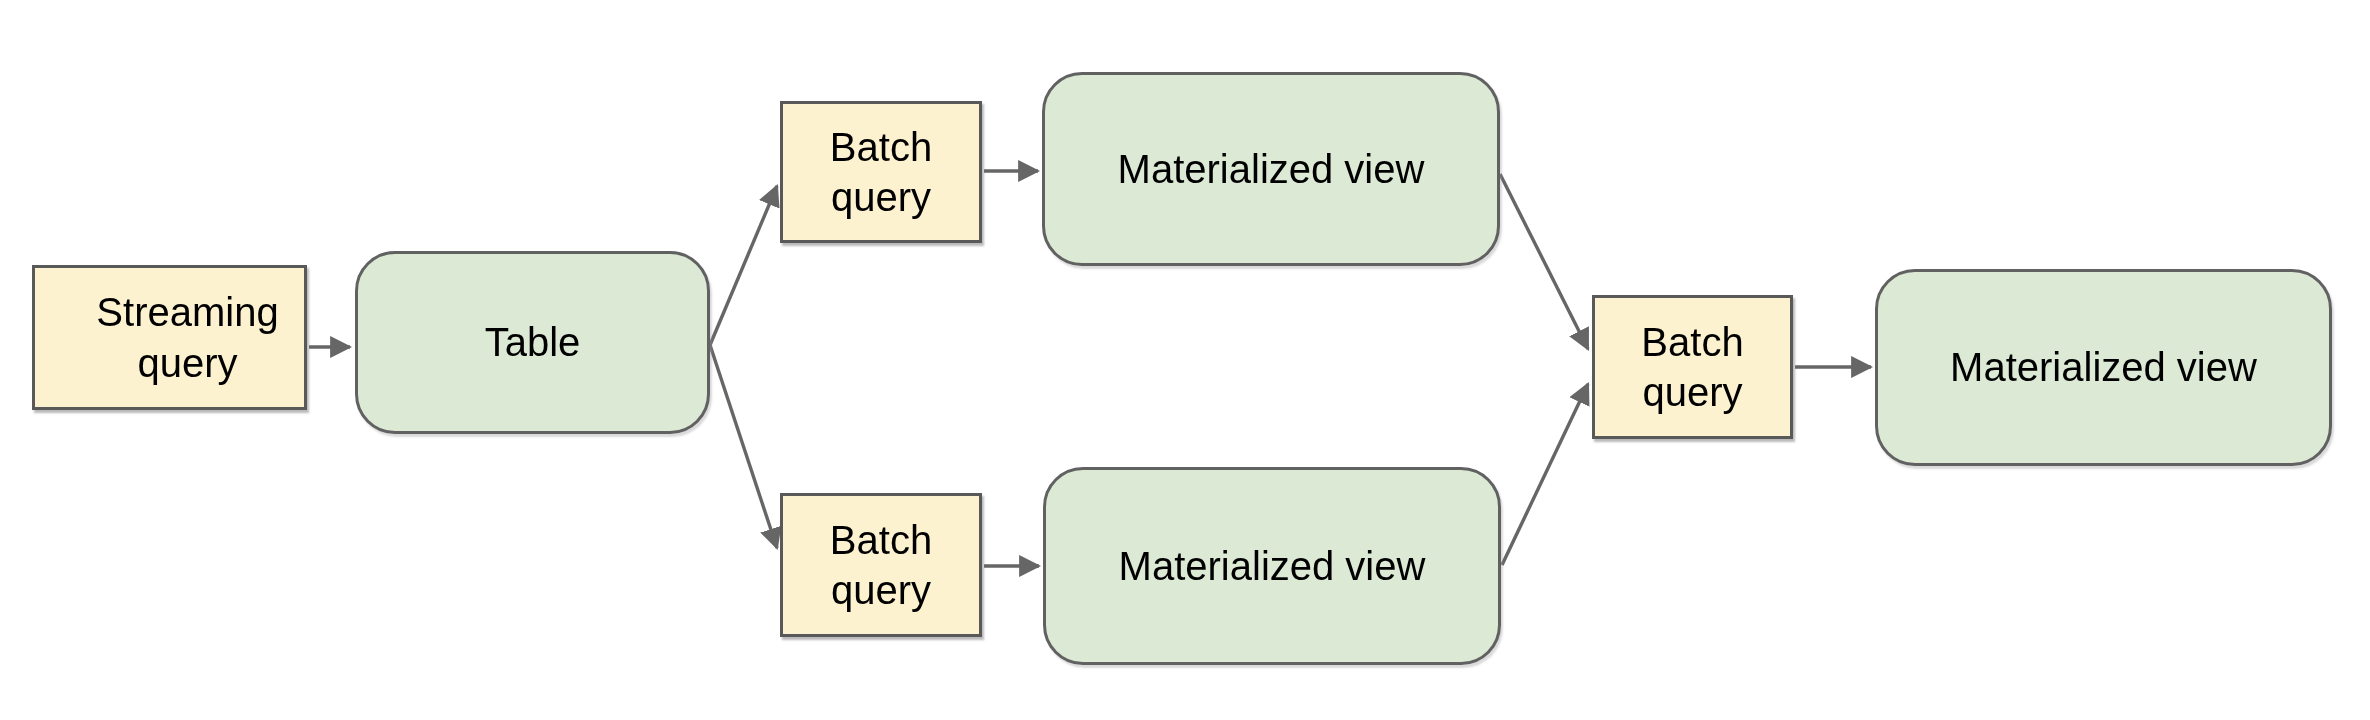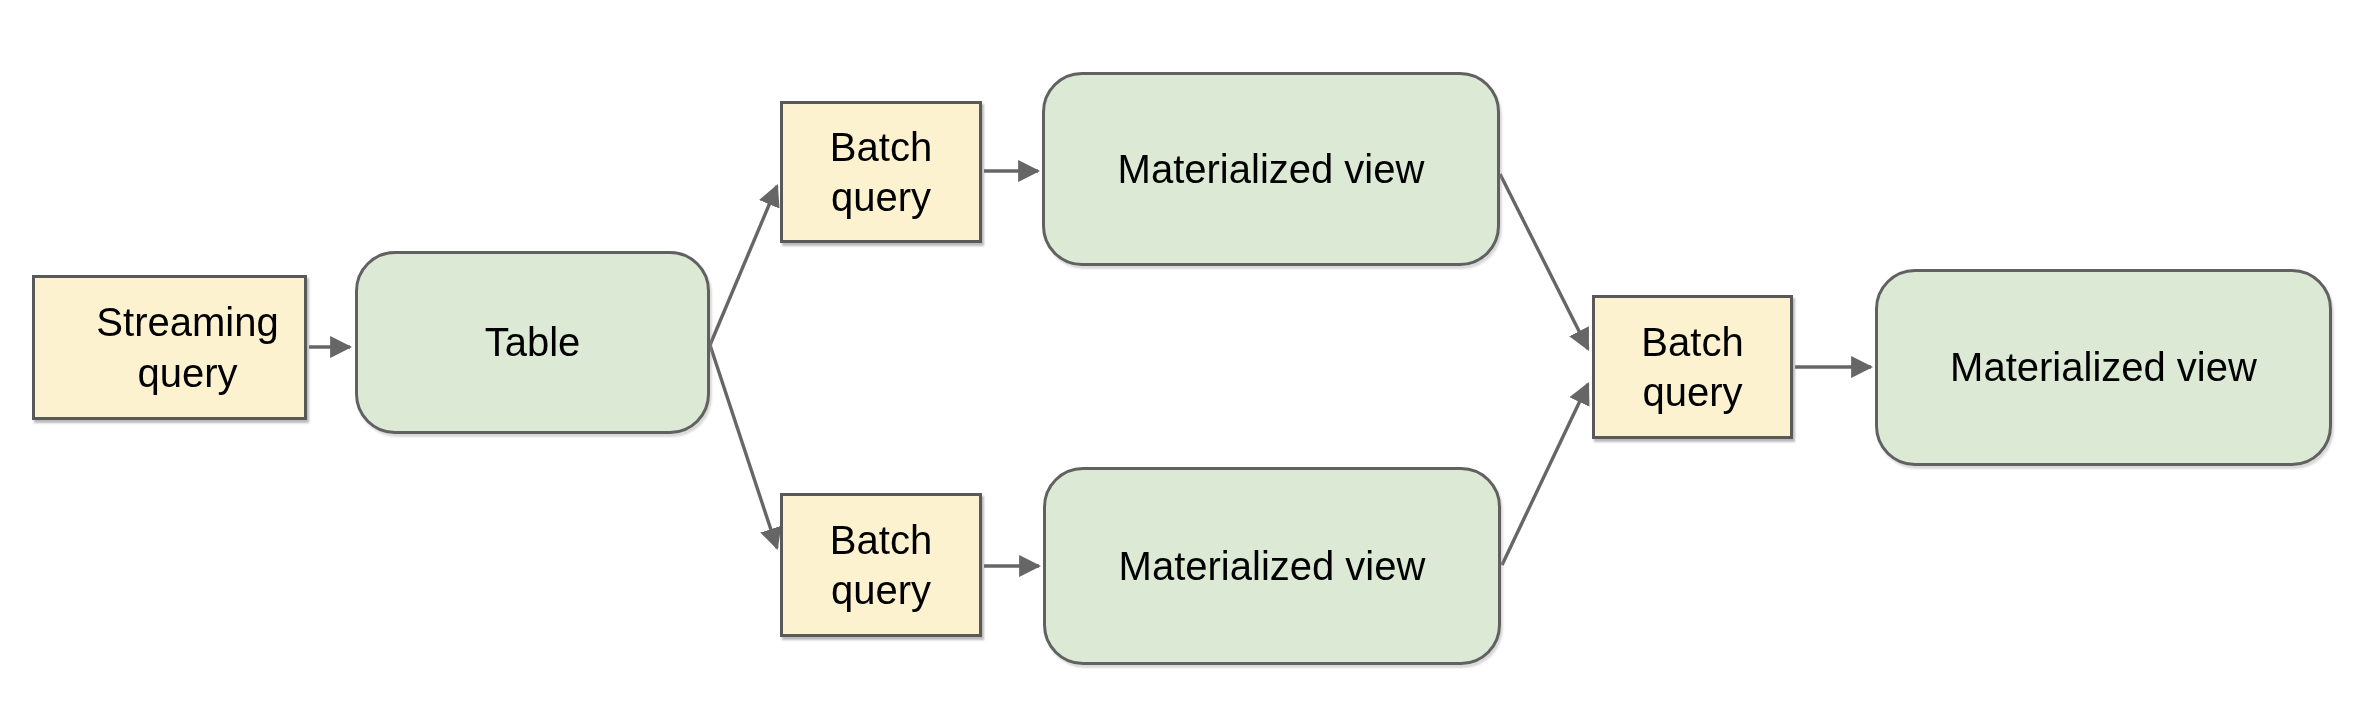--- a/index.html
+++ b/index.html
@@ -77,21 +77,21 @@
     <line class="connector" x1="309" y1="347" x2="350" y2="347" marker-end="url(#arrow)"></line>
     <line class="connector" x1="710" y1="345" x2="777" y2="186" marker-end="url(#arrow)"></line>
     <line class="connector" x1="710" y1="345" x2="777" y2="548" marker-end="url(#arrow)"></line>
     <line class="connector" x1="984" y1="171" x2="1038" y2="171" marker-end="url(#arrow)"></line>
     <line class="connector" x1="984" y1="566" x2="1039" y2="566" marker-end="url(#arrow)"></line>
     <line class="connector" x1="1500" y1="174" x2="1588" y2="349" marker-end="url(#arrow)"></line>
     <line class="connector" x1="1502" y1="565" x2="1588" y2="384" marker-end="url(#arrow)"></line>
     <line class="connector" x1="1795" y1="367" x2="1871" y2="367" marker-end="url(#arrow)"></line>
   </svg>
 
-  <div class="node node-query" style="left:32px;  top:275px; width:275px; height:145px;padding-left:44px;">
+  <div class="node node-query" style="left:32px;  top:265px; width:275px; height:145px;padding-left:44px;">
     <span class="node-label">Streaming query</span>
   </div>
 
   <div class="node node-view" style="left:355px; top:251px; width:355px; height:183px;">
     <span class="node-label">Table</span>
   </div>
 
   <div class="node node-query" style="left:780px; top:101px; width:202px; height:142px;">
     <span class="node-label">Batch query</span>
   </div>

